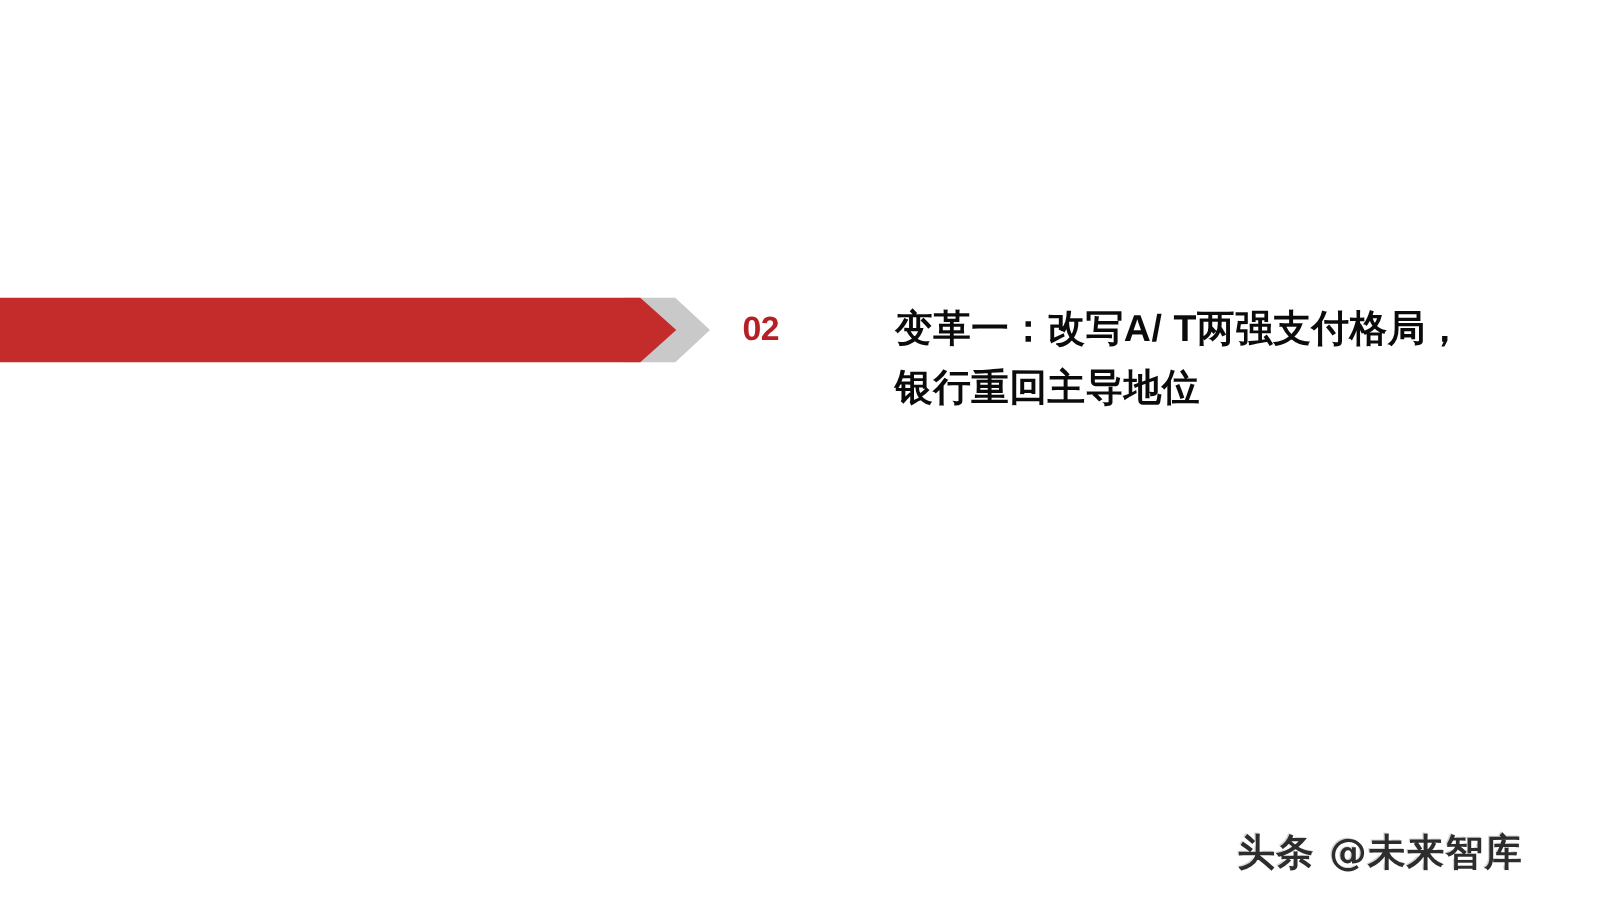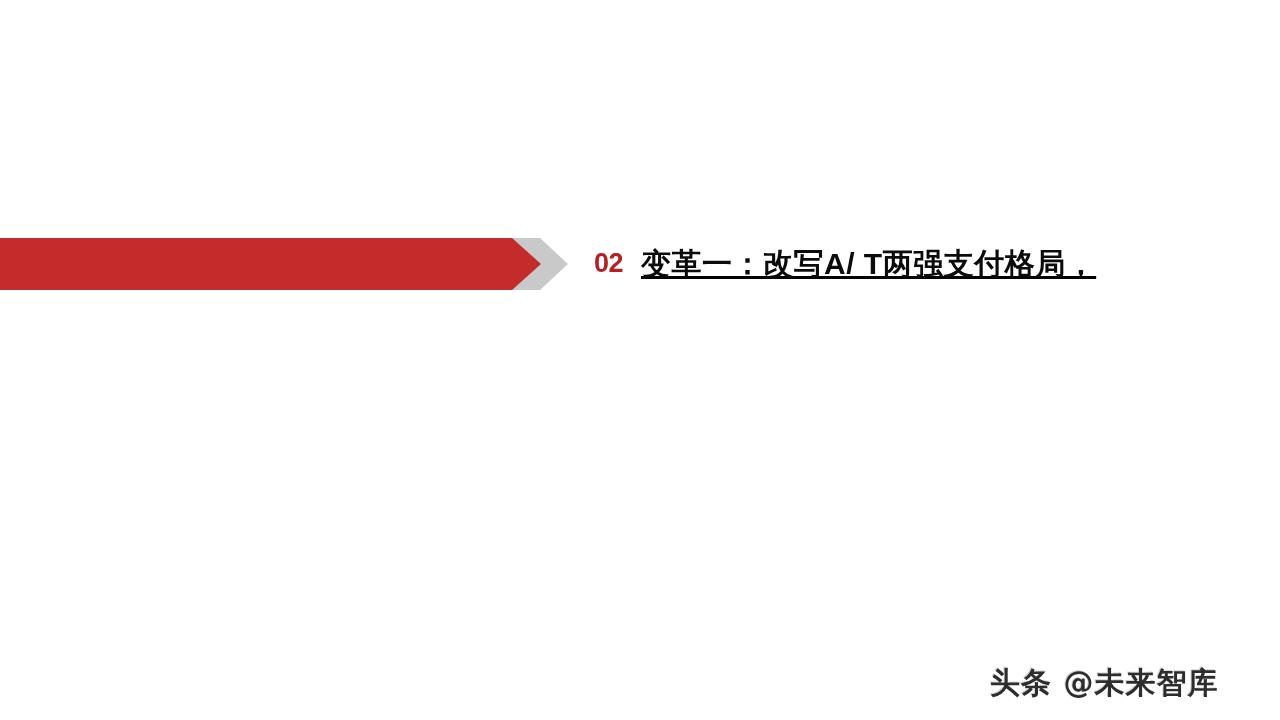--- a/index.html
+++ b/index.html
@@ -48,24 +48,23 @@
     letter-spacing: -0.5px;
     color: #B52025;
     line-height: 32px;
     white-space: nowrap;
     font-family: "Liberation Sans", "DejaVu Sans", sans-serif;
   }
 
   
   #title-block {
     position: absolute;
-    left: 641px;
+    left: 716px;
     top: 240px;
     width: 520px;
-    text-decoration: underline;
   }
   .title-line {
     font-size: 30px;
     font-weight: bold;
     color: #0b0b0b;
     line-height: 47px;
     letter-spacing: 0.5px;
     white-space: nowrap;
     font-family: "Liberation Sans", "DejaVu Sans", sans-serif;
   }
@@ -100,17 +99,18 @@
       <polygon points="498,0 540,0 568,26 540,52 498,52 526,26" fill="#C9C9C9"></polygon>
 
       <polygon points="0,0 512,0 541,26 512,52 0,52" fill="#C42B2B"></polygon>
     </svg>
   </div>
 
   <div id="section-number">02</div>
 
   <div id="title-block">
     <div class="title-line">变革一：改写A/ T两强支付格局，</div>
+    <div class="title-line">银行重回主导地位</div>
   </div>
 
   <div id="watermark">头条 @未来智库</div>
 
 </div>
 
 </body></html>

